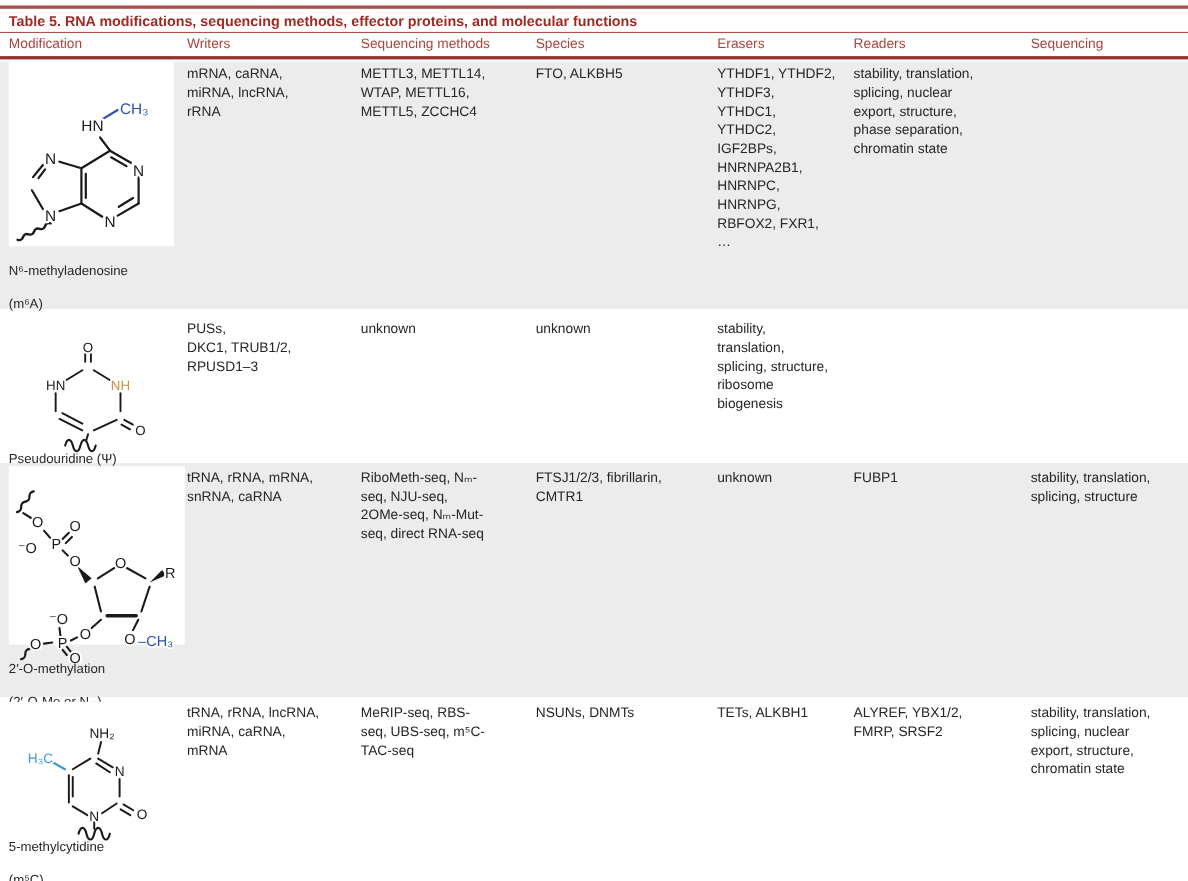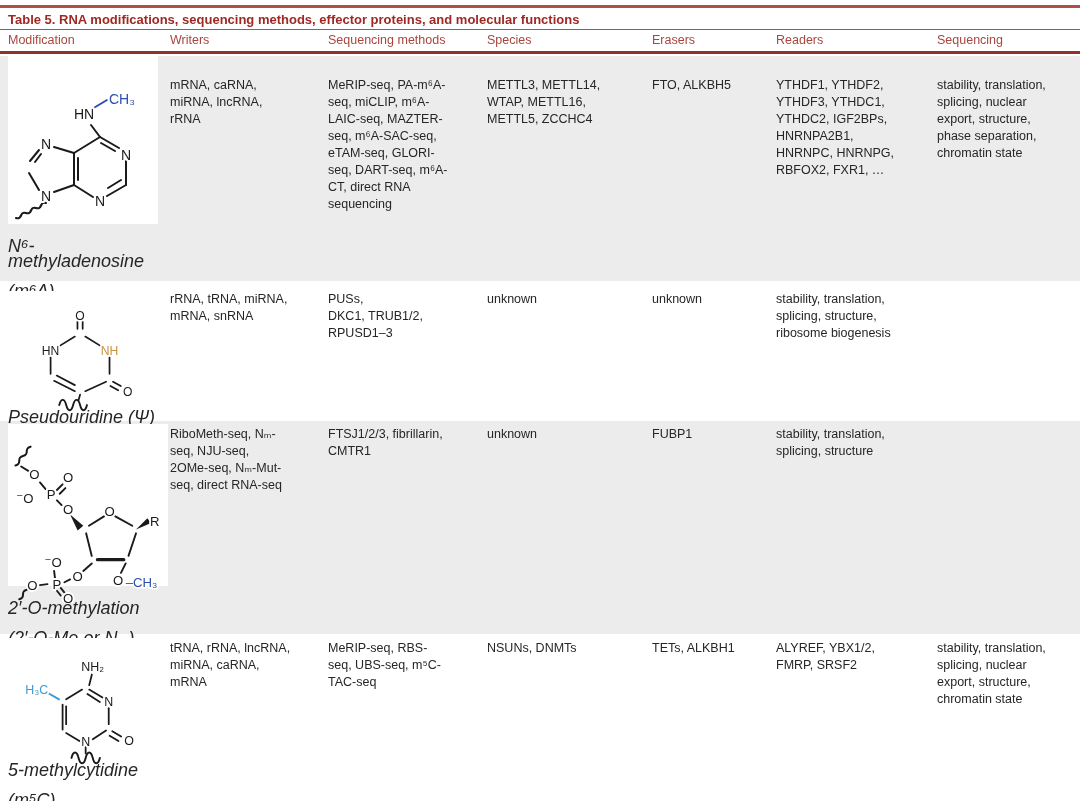--- a/index.html
+++ b/index.html
@@ -34,34 +34,34 @@
   .r1 { height:225px; }
   .r2 { height:140px; }
   .r3 { height:213px; }
   .r4 { height:167px; }
 
   .cell {
     font-size:12.5px; line-height:17px;
     white-space:pre-line;
     padding-right:16px;
   }
-  .r1 .cell { padding-top:21px; }
+  .r1 .cell { padding-top:3px; }
   .r2 .cell { padding-top:10px; }
   .r3 .cell { padding-top:5px; }
   .r4 .cell { padding-top:6px; }
 
   .mod-cell {
     display:flex; flex-direction:column; height:100%;
     padding-top:0 !important; padding-right:6px;
   }
   .struct-box { background:#ffffff; flex:0 0 auto; }
   .r2 .struct-box { margin-top:10px; }
   .r3 .struct-box { margin-top:3px; }
   .r4 .struct-box { margin-top:4px; }
-  .caption { margin-top:auto; font-size:18px; line-height:15px; padding-bottom:4px;font-style:italic; }
+  .caption { margin-top:auto; font-size:12px; line-height:15px; padding-bottom:4px; }
   .r4 .caption { padding-bottom:10px; }
 
   svg text {
     font-family:"Liberation Sans","DejaVu Sans",sans-serif;
     font-size:14px; fill:#1a1a1a;
     paint-order:stroke; stroke:#ffffff; stroke-width:4px; stroke-linejoin:round;
   }
   svg .blue-t  { fill:#2B50AE; }
   svg .lblue-t { fill:#3D9BD8; }
   svg .orange-t{ fill:#C9913F; }
@@ -121,28 +121,20 @@
         </svg>
       </div>
       <div class="caption">
         <div>N⁶-methyladenosine</div>
         <div>(m⁶A)</div>
       </div>
     </div>
     <div class="cell">mRNA, caRNA,
 miRNA, lncRNA,
 rRNA</div>
-    <div class="cell">MeRIP-seq, PA-m⁶A-
-seq, miCLIP, m⁶A-
-LAIC-seq, MAZTER-
-seq, m⁶A-SAC-seq,
-eTAM-seq, GLORI-
-seq, DART-seq, m⁶A-
-CT, direct RNA
-sequencing</div>
     <div class="cell">METTL3, METTL14,
 WTAP, METTL16,
 METTL5, ZCCHC4</div>
     <div class="cell">FTO, ALKBH5</div>
     <div class="cell">YTHDF1, YTHDF2,
 YTHDF3, YTHDC1,
 YTHDC2, IGF2BPs,
 HNRNPA2B1,
 HNRNPC, HNRNPG,
 RBFOX2, FXR1, …</div>
@@ -174,22 +166,20 @@
           <text x="38" y="54" text-anchor="middle">HN</text>
           <text class="orange-t" x="106" y="54" text-anchor="middle">NH</text>
           <text x="127" y="101" text-anchor="middle">O</text>
         </svg>
       </div>
       <div class="caption">
         <div>Pseudouridine (Ψ)</div>
         <div></div>
       </div>
     </div>
-    <div class="cell">rRNA, tRNA, miRNA,
-mRNA, snRNA</div>
     <div class="cell">PUSs,
 DKC1, TRUB1/2,
 RPUSD1–3</div>
     <div class="cell">unknown</div>
     <div class="cell">unknown</div>
     <div class="cell">stability, translation,
 splicing, structure,
 ribosome biogenesis</div>
   </div>
 
@@ -232,20 +222,22 @@
           <text x="44" y="134" text-anchor="middle">⁻O</text>
           <text x="22" y="158" text-anchor="middle">O</text>
           <text x="60" y="172" text-anchor="middle">O</text>
         </svg>
       </div>
       <div class="caption">
         <div>2′-O-methylation</div>
         <div>(2′-O-Me or Nₘ)</div>
       </div>
     </div>
+    <div class="cell">tRNA, rRNA, mRNA,
+snRNA, caRNA</div>
     <div class="cell">RiboMeth-seq, Nₘ-
 seq, NJU-seq,
 2OMe-seq, Nₘ-Mut-
 seq, direct RNA-seq</div>
     <div class="cell">FTSJ1/2/3, fibrillarin,
 CMTR1</div>
     <div class="cell">unknown</div>
     <div class="cell">FUBP1</div>
     <div class="cell">stability, translation,
 splicing, structure</div>

